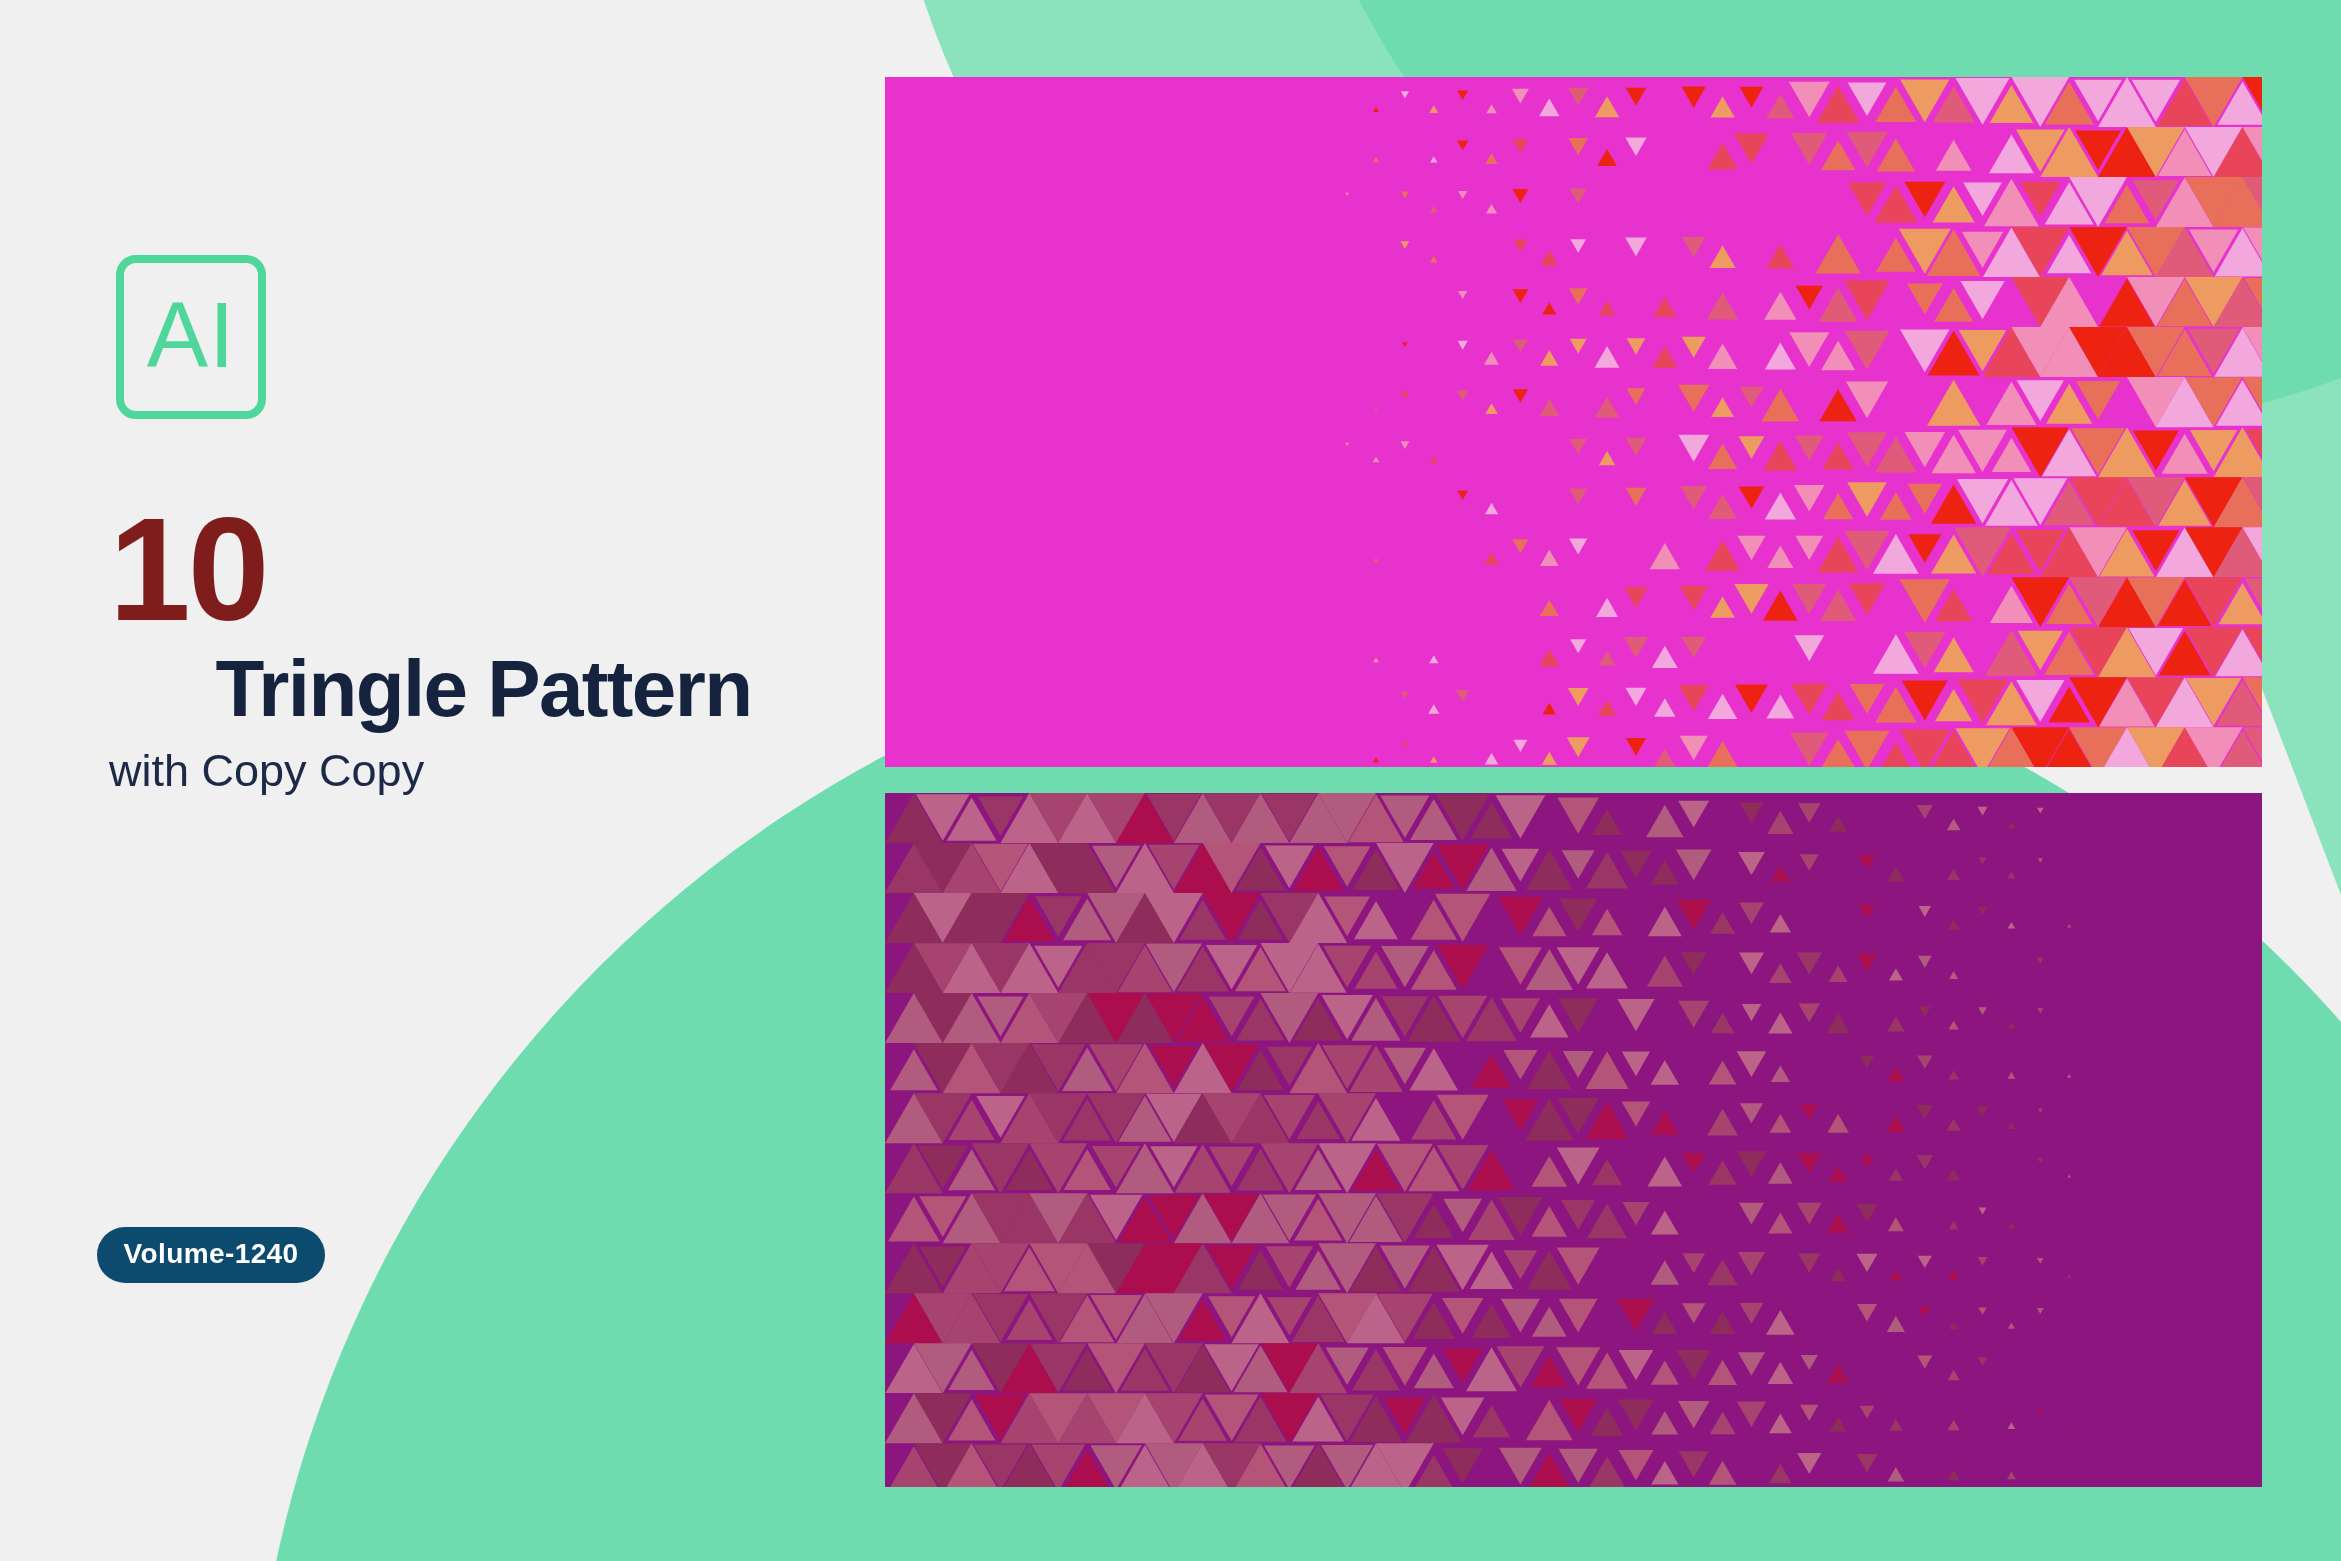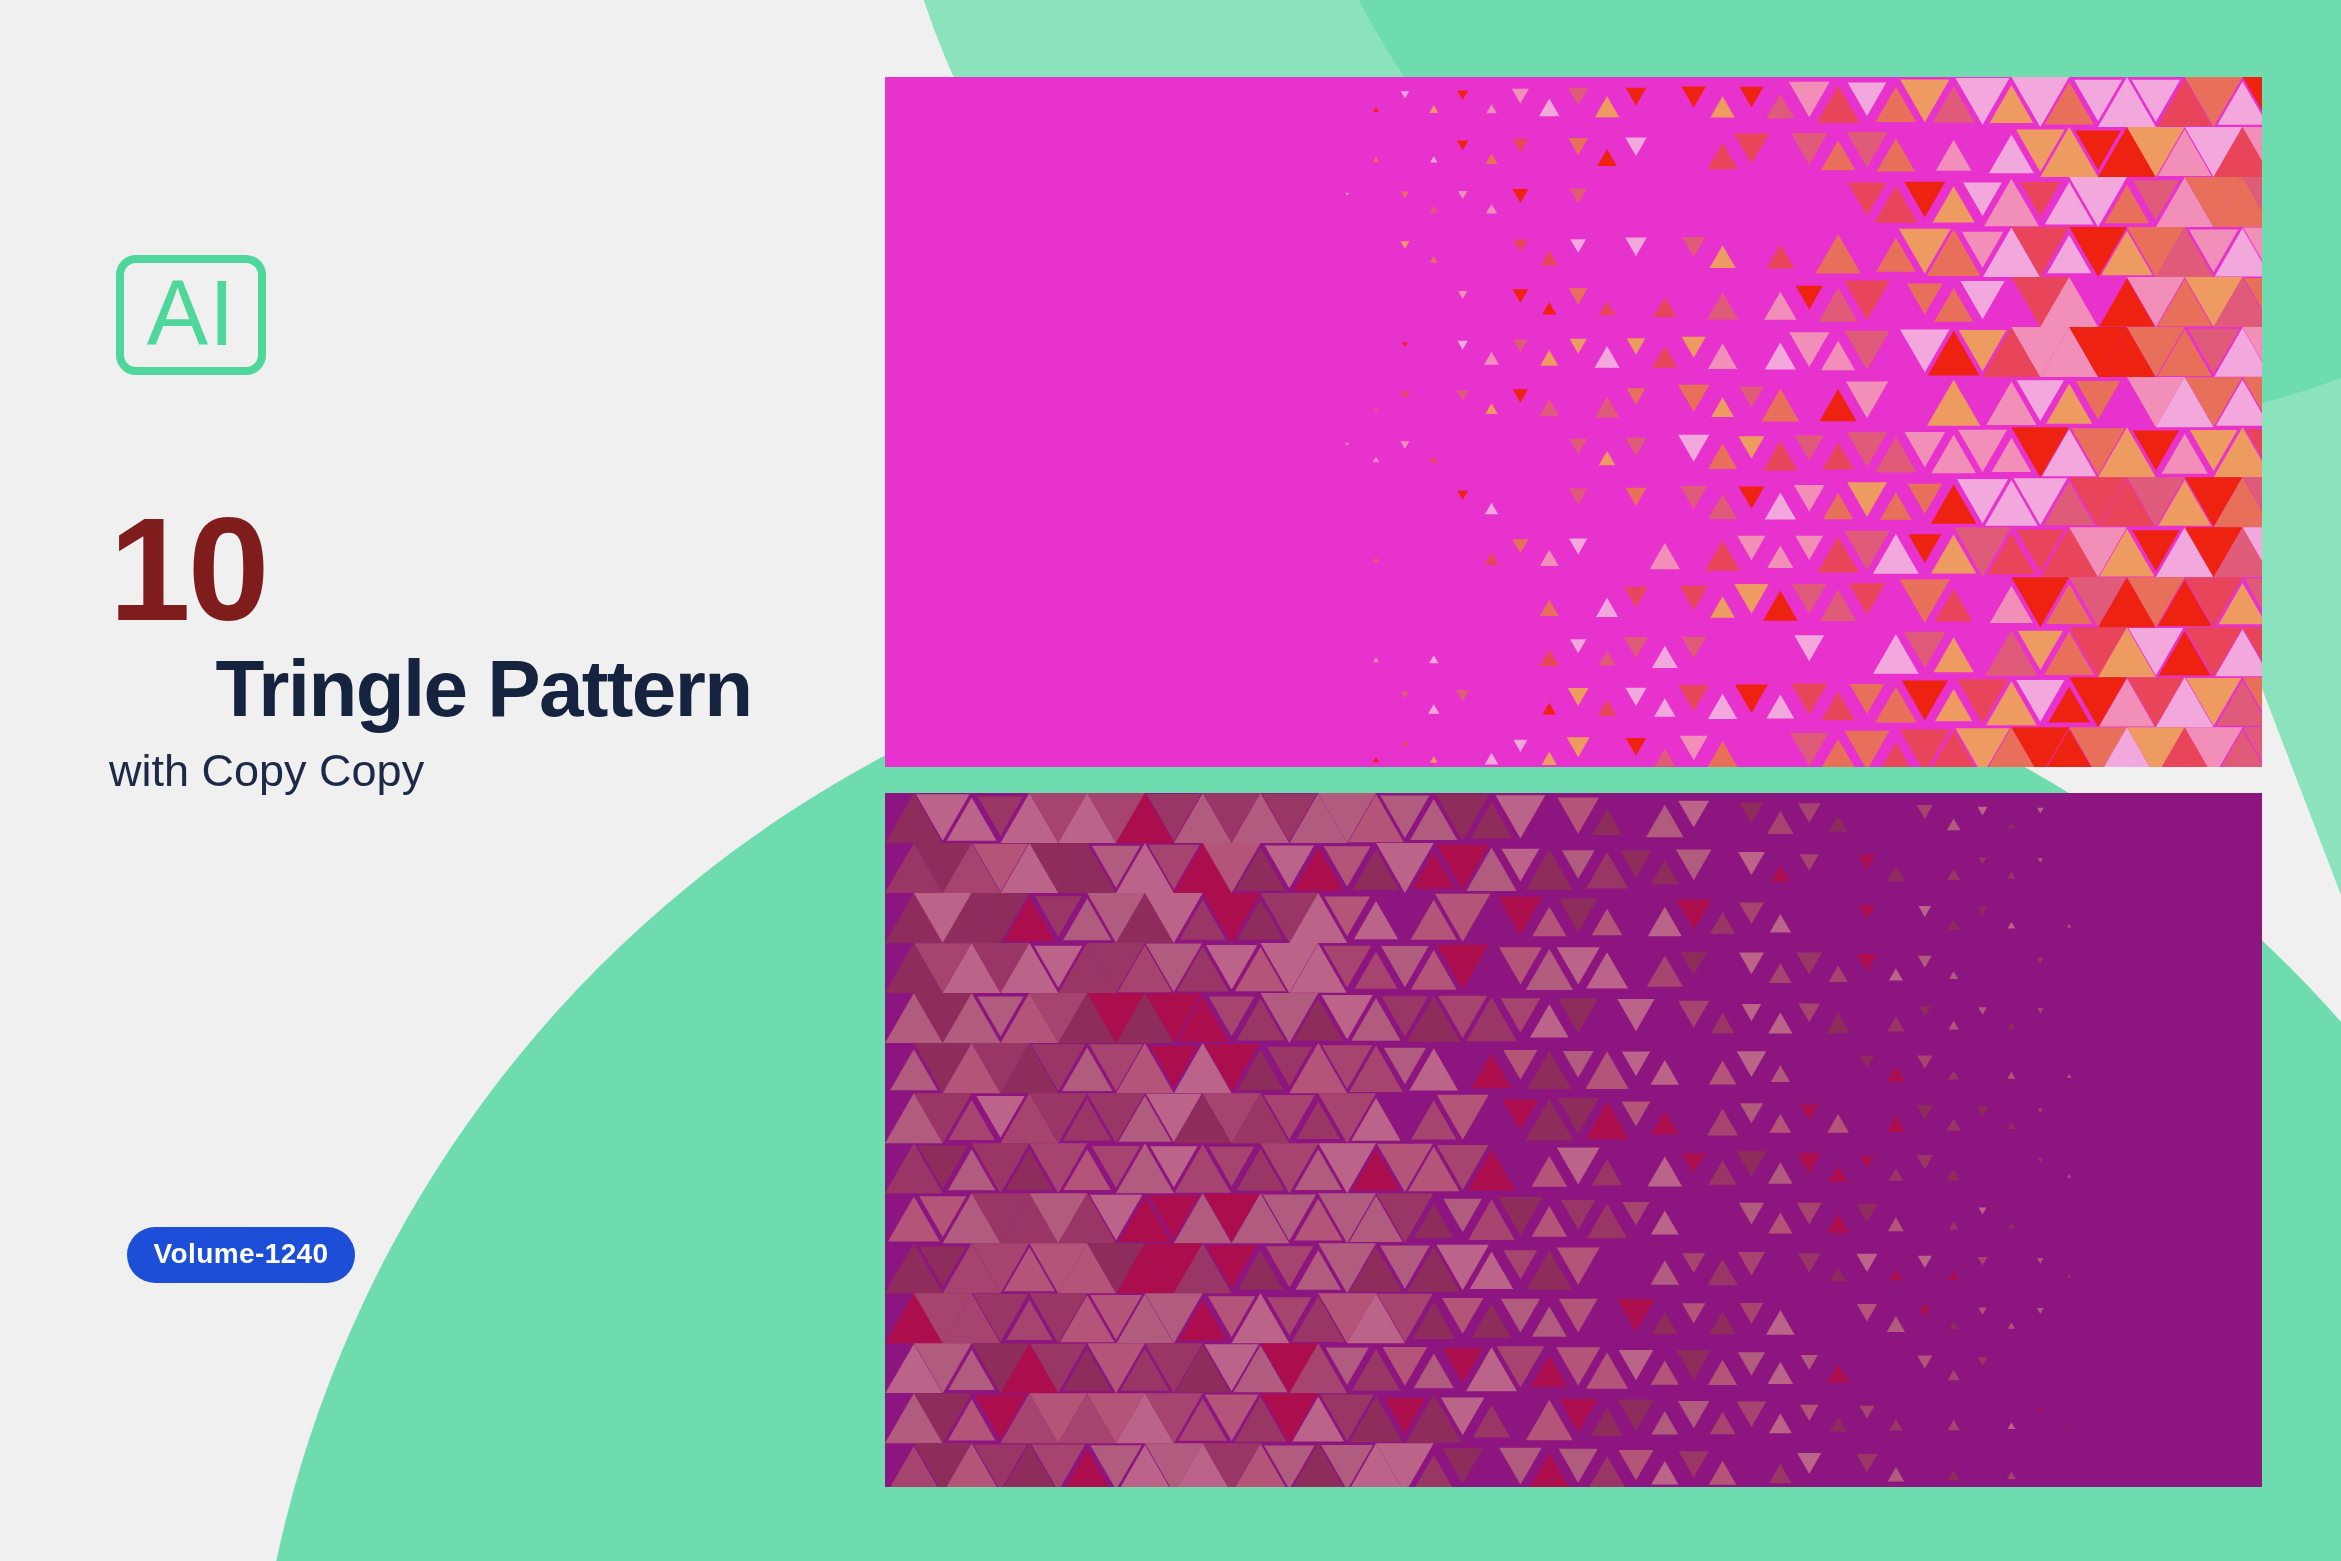--- a/index.html
+++ b/index.html
@@ -24,21 +24,21 @@
     height: 1561px;
     pointer-events: none;
   }
 
   
   .ai-badge {
     position: absolute;
     left: 116px;
     top: 255px;
     width: 150px;
-    height: 120px;
+    height: 164px;
     border: 8.6px solid #4FD69B;
     border-radius: 20px;
     box-sizing: border-box;
   }
   .ai-badge-text {
     position: absolute;
     inset: 0;
     display: flex;
     align-items: center;
     justify-content: center;
@@ -102,23 +102,23 @@
   .formats-value {
     font-size: 39px;
     font-weight: 700;
     line-height: 1.25;
     margin: 6.2px 0 0 0;
     letter-spacing: 0.8px;
   }
 
   .volume-badge {
     position: absolute;
-    left: 127px;
+    left: 97px;
     top: 1227px;
-    background: #1d4ed8;
+    background: #0c4a6e;
     color: #FFFFFF;
     border-radius: 31px;
     padding: 13.3px 26.5px 15px 26.5px;
     font-size: 28px;
     font-weight: 700;
     letter-spacing: 0.4px;
     line-height: 1;
     white-space: nowrap;
   }
 

